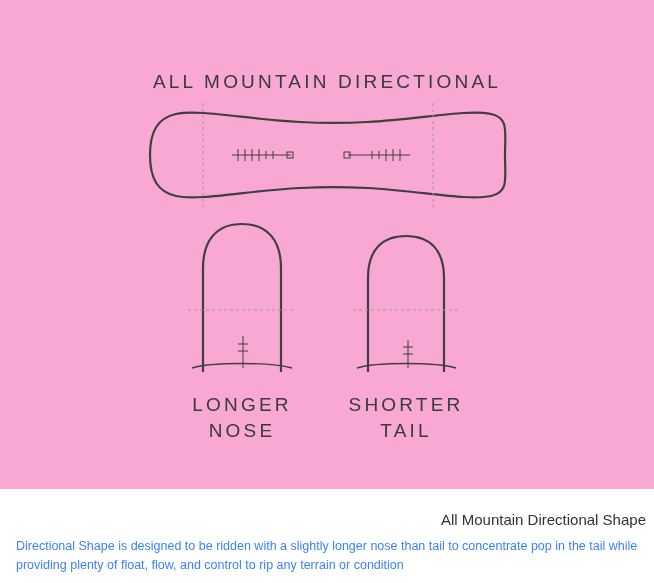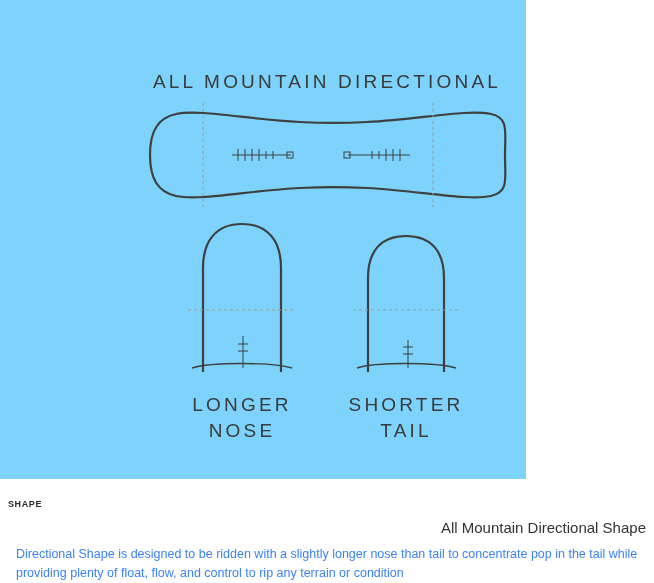--- a/index.html
+++ b/index.html
@@ -18,23 +18,23 @@
     position: relative;
     width: 654px;
     height: 583px;
     display: flex;
     flex-direction: column;
   }
 
   
   .figure-panel {
     position: relative;
-    width: 526px;
+    width: 654px;
     height: 489px;
-    background: #7dd3fc;
+    background: #f9a8d4;
     overflow: hidden;
   }
   .figure-svg {
     display: block;
     width: 654px;
     height: 489px;
   }
 
   .diagram-title {
     font-size: 19px;
@@ -161,18 +161,17 @@
           <line x1="403" y1="354" x2="413" y2="354" stroke="#3f3f3f" stroke-width="1"></line>
         </g>
         <text class="label-text" x="406" y="411" text-anchor="middle">SHORTER</text>
         <text class="label-text" x="406" y="437" text-anchor="middle">TAIL</text>
       </g>
 
     </svg>
   </div>
 
   <div class="caption-block">
-    <div class="eyebrow">SHAPE</div>
     <div class="caption-title">All Mountain Directional Shape</div>
     <div class="caption-body">Directional Shape is designed to be ridden with a slightly longer nose than tail to concentrate pop in the tail while providing plenty of float, flow, and control to rip any terrain or condition</div>
   </div>
 
 </div>
 
 </body></html>

